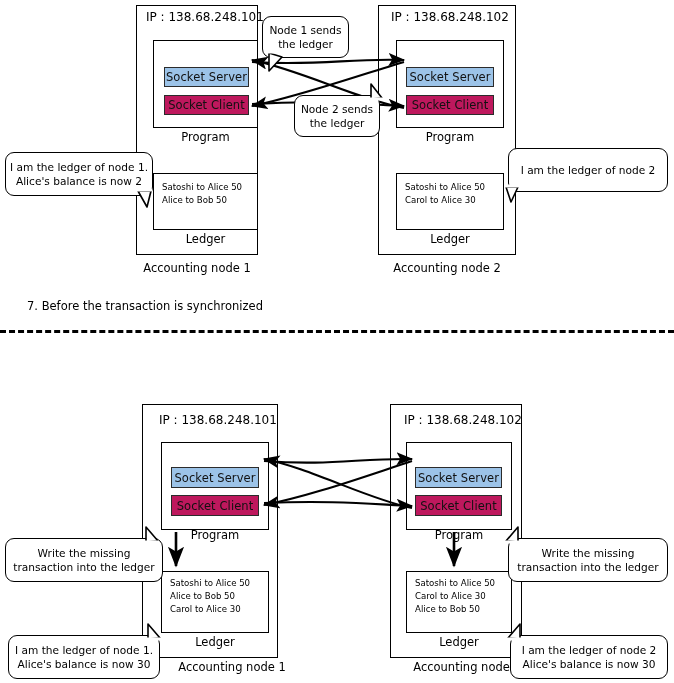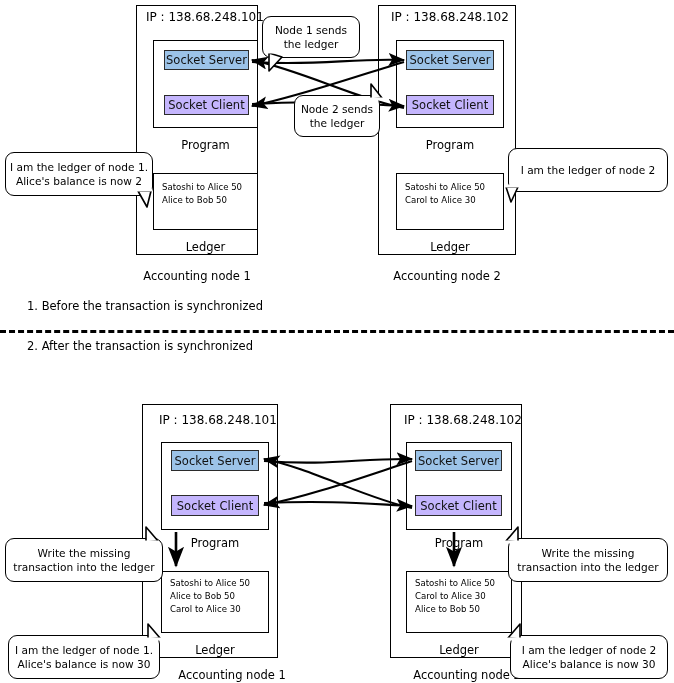--- a/index.html
+++ b/index.html
@@ -37,30 +37,30 @@
   .sock {
     border: 1.3px solid #2b2b2b;
     display: flex;
     align-items: center;
     justify-content: center;
     font-size: 11.5px;
     letter-spacing: .1px;
     white-space: nowrap;
     color: #111;
   }
-  .sock.server { background: #9cc3e8; }
-  .sock.client { background: #c4b5fd; }
+  .sock.server { background: #9cc3e8; margin-top: 17px; }
+  .sock.client { background: #be185d; }
 
   
   .lbl {
     font-size: 11.5px;
     white-space: nowrap;
     color: #000;
   }
-  .lbl.center { text-align: center; margin-top: 8px; }
+  .lbl.center { text-align: center; }
   .ip-label { font-size: 12px; white-space: nowrap; }
 
   
   .ledger-lines {
     font-size: 8.6px;
     line-height: 13.2px;
     color: #000;
     padding: 7px 0 0 8px;
     white-space: nowrap;
   }
@@ -149,21 +149,21 @@
 
     <path d="M404,108 C360,100 300,70 252,60" stroke="#000" stroke-width="2.1" fill="none" marker-end="url(#ah)"></path>
 
     <path d="M252,62 C320,66 350,58 404,60" stroke="#000" stroke-width="2.1" fill="none" marker-end="url(#ah)"></path>
 
     <path d="M404,62 C350,78 300,96 252,106" stroke="#000" stroke-width="2.1" fill="none" marker-end="url(#ah)"></path>
 
     <path d="M252,104 C320,100 360,104 404,106" stroke="#000" stroke-width="2.1" fill="none" marker-end="url(#ah)"></path>
   </svg>
 
-  <div class="abs bubble" style="left:262px; top:16px; width:98px; height:42px;">
+  <div class="abs bubble" style="left:262px; top:16px; width:87px; height:42px;">
     <div>Node 1 sends</div>
     <div>the ledger</div>
   </div>
   <svg class="tail" style="left:262px; top:52px;" width="28" height="22">
     <path d="M7,1 L7,19 L20,5 Z" fill="#fff" stroke="#000" stroke-width="1.6" stroke-linejoin="round"></path>
     <path d="M6,0 L21,0" stroke="#fff" stroke-width="3"></path>
   </svg>
 
   <div class="abs bubble" style="left:294px; top:95px; width:86px; height:42px;">
     <div>Node 2 sends</div>
@@ -184,23 +184,22 @@
   </svg>
 
   <div class="abs bubble" style="left:508px; top:148px; width:160px; height:44px;">
     <div>I am the ledger of node 2</div>
   </div>
   <svg class="tail" style="left:498px; top:186px;" width="26" height="22">
     <path d="M20,1 L8,1 L13,16 Z" fill="#fff" stroke="#000" stroke-width="1.6" stroke-linejoin="round"></path>
     <path d="M7,0 L21,0" stroke="#fff" stroke-width="3"></path>
   </svg>
 
-  <div class="abs caption" style="left:27px; top:299px;">1. Before the transaction is synchronized</div>
+  <div class="abs caption" style="left:27px; top:299px;">7. Before the transaction is synchronized</div>
   <div class="abs divider" style="left:0px; top:330px; width:674px; height:0;"></div>
-  <div class="abs caption" style="left:27px; top:339px;">2. After the transaction is synchronized</div>
 
   <div class="abs node-frame" style="left:142px; top:404px; width:136px; height:254px;"></div>
   <div class="abs ip-label" style="left:159px; top:413px; width:126px;">IP : 138.68.248.101</div>
 
   <div class="abs inner-frame" style="left:161px; top:442px; width:108px; height:88px;"></div>
   <div class="abs sock server" style="left:171px; top:450px; width:88px; height:21px;">Socket Server</div>
   <div class="abs sock client" style="left:171px; top:495px; width:88px; height:21px;">Socket Client</div>
   <div class="abs lbl center" style="left:161px; top:528px; width:108px;">Program</div>
 
   <div class="abs inner-frame" style="left:161px; top:571px; width:108px; height:62px;">

